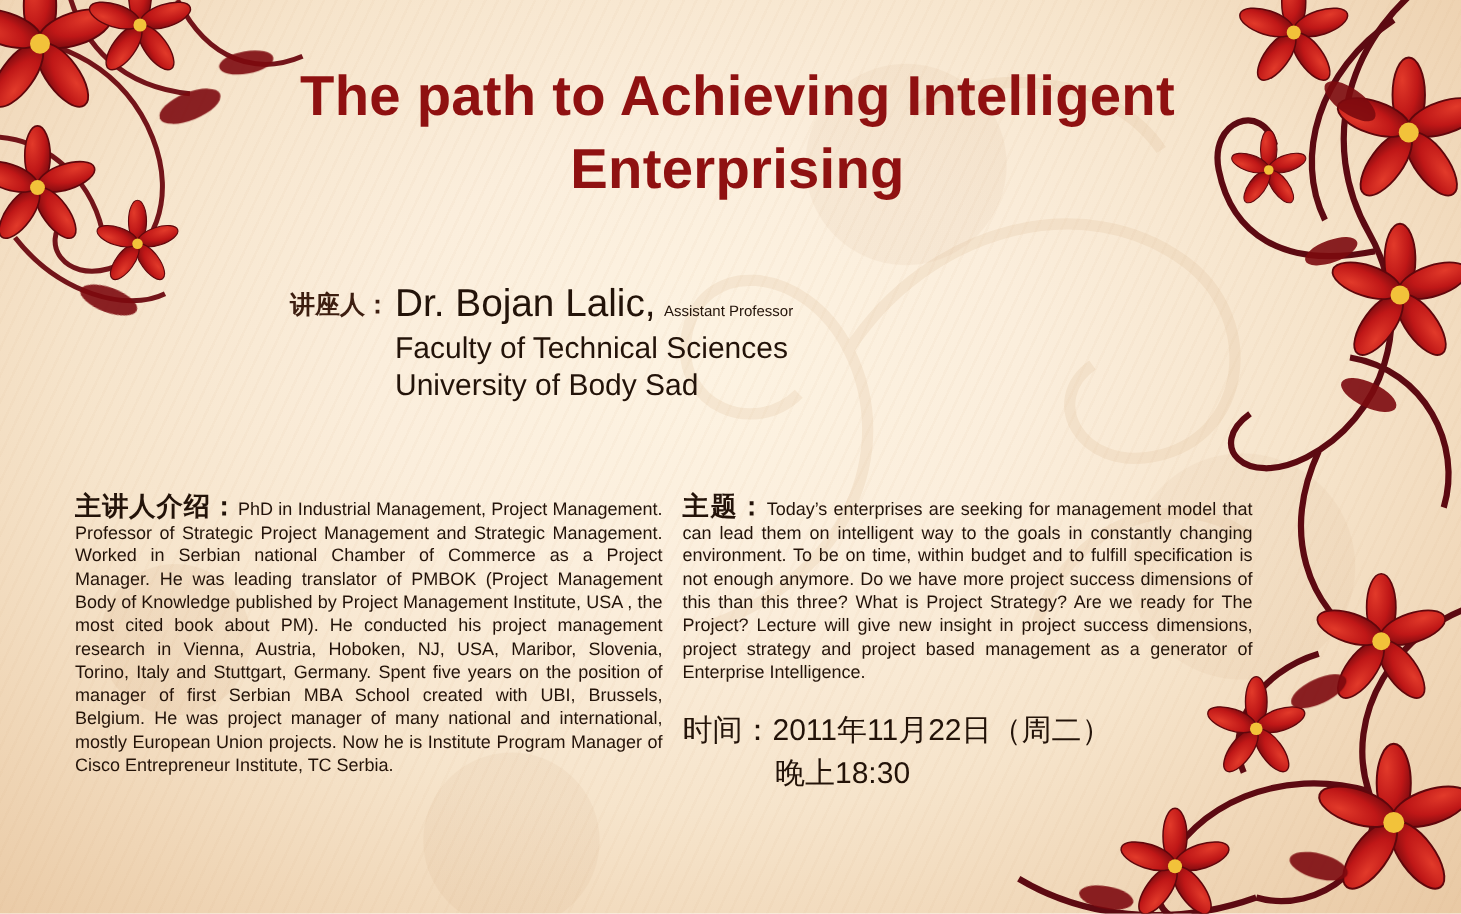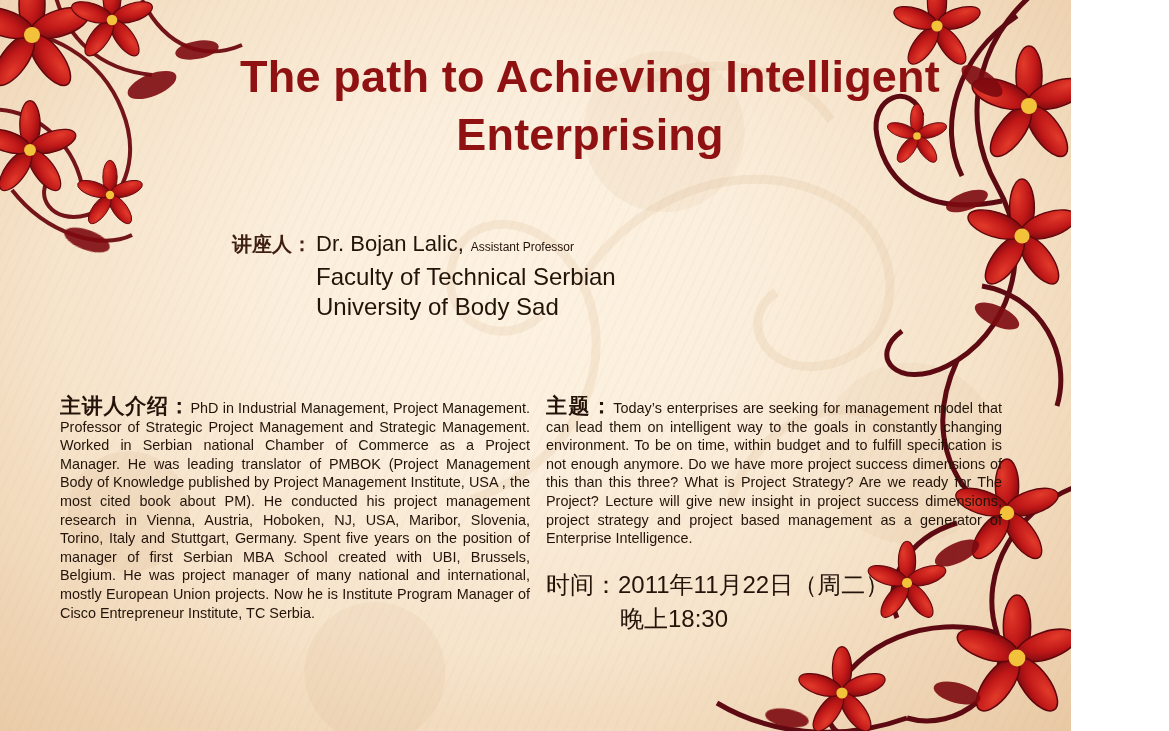--- a/index.html
+++ b/index.html
@@ -7,21 +7,21 @@
     padding: 0;
   }
   body {
     width: 1169px;
     height: 731px;
     overflow: hidden;
     font-family: "Liberation Sans", sans-serif;
   }
   #poster {
     position: relative;
-    width: 1071px;
+    width: 1169px;
     height: 731px;
     background:
       radial-gradient(ellipse at 48% 40%, #fdf3e2 0%, #fbeedc 30%, #f6e4cb 58%, #f0d7b8 78%, #e9c9a4 100%);
     overflow: hidden;
   }
   
   #texture {
     position: absolute;
     inset: 0;
     background-image:
@@ -85,21 +85,21 @@
   #speaker-lines {
     margin-left: 4px;
     color: #231309;
   }
   .speaker-line {
     font-size: 24px;
     line-height: 30px;
     white-space: nowrap;
   }
   #speaker-name {
-    font-size: 22px;
+    font-size: 31px;
   }
   #speaker-role {
     font-size: 12px;
   }
 
   #bio {
     position: absolute;
     left: 60px;
     top: 397px;
     width: 470px;
@@ -393,21 +393,21 @@
 
     <div id="title">The path to Achieving Intelligent Enterprising</div>
 
     <div id="speaker-block">
       <div id="speaker-label">讲座人：</div>
       <div id="speaker-lines">
         <div class="speaker-line">
           <span id="speaker-name">Dr. Bojan Lalic,</span>
           <span id="speaker-role">Assistant Professor</span>
         </div>
-        <div class="speaker-line">Faculty of Technical Serbian</div>
+        <div class="speaker-line">Faculty of Technical Sciences</div>
         <div class="speaker-line">University of Body Sad</div>
       </div>
     </div>
 
     <div id="bio">
       <span class="section-label-cn">主讲人介绍：</span><span>PhD in Industrial Management, Project Management. Professor of Strategic Project Management and Strategic Management. Worked in Serbian national Chamber of Commerce as a Project Manager. He was leading translator of PMBOK (Project Management Body of Knowledge published by Project Management Institute, USA , the most cited book about PM). He conducted his project management research in Vienna, Austria, Hoboken, NJ, USA, Maribor, Slovenia, Torino, Italy and Stuttgart, Germany. Spent five years on the position of manager of first Serbian MBA School created with UBI, Brussels, Belgium. He was project manager of many national and international, mostly European Union projects. Now he is Institute Program Manager of Cisco Entrepreneur Institute, TC Serbia.</span>
     </div>
 
     <div id="topic">
       <span class="section-label-cn">主题：</span><span>Today’s enterprises are seeking for management model that can lead them on intelligent way to the goals in constantly changing environment. To be on time, within budget and to fulfill specification is not enough anymore. Do we have more project success dimensions of this than this three? What is Project Strategy? Are we ready for The Project? Lecture will give new insight in project success dimensions, project strategy and project based management as a generator of Enterprise Intelligence.</span>

